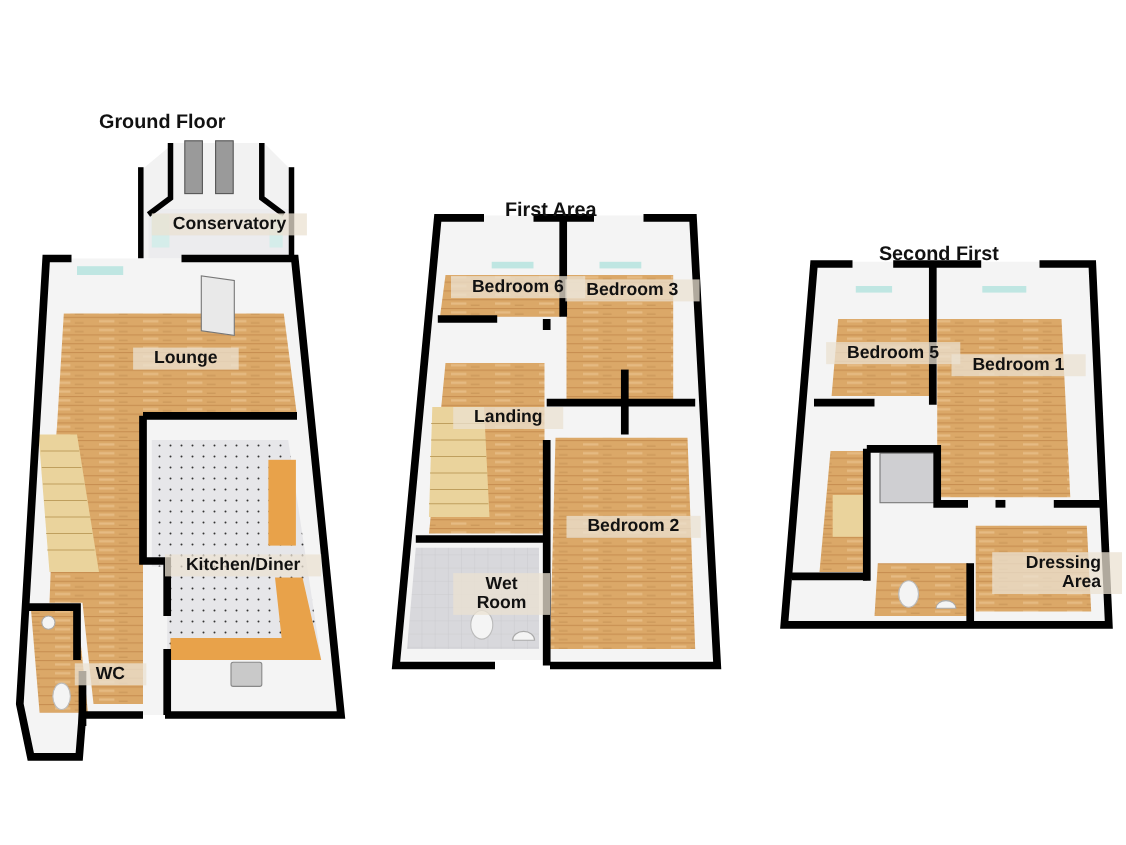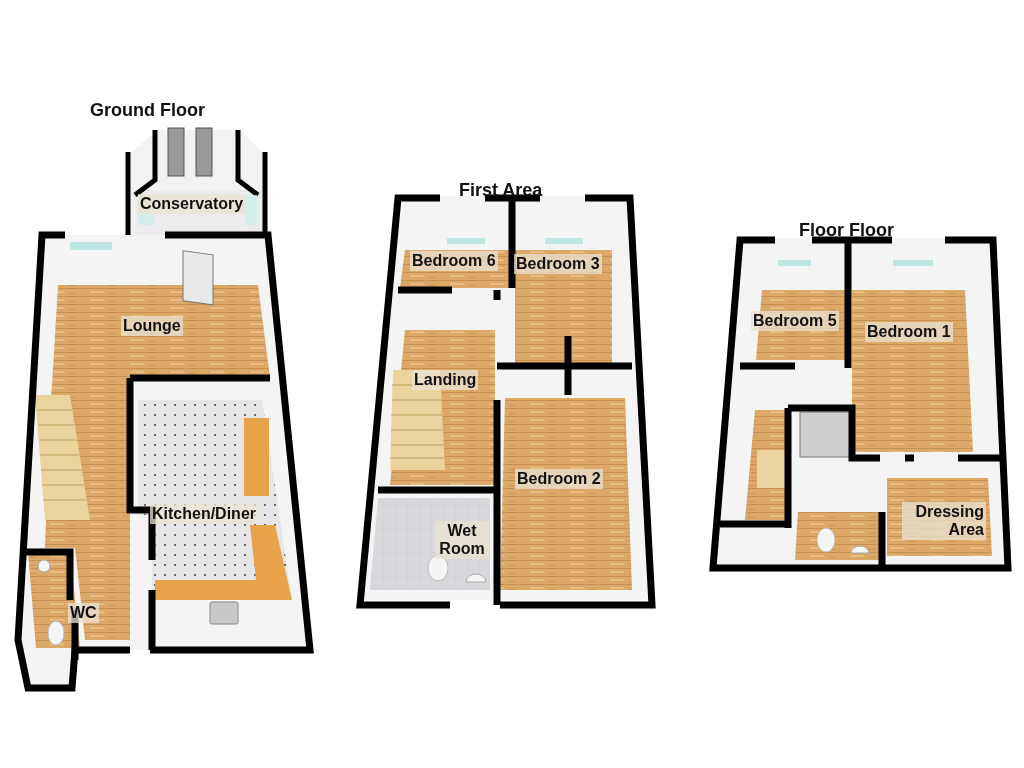--- a/index.html
+++ b/index.html
@@ -1,19 +1,19 @@
 <!DOCTYPE html>
 <html><head>
 <meta charset="utf-8">
 <style>
   html,body{margin:0;padding:0;background:#ffffff;}
   body{width:1024px;height:768px;position:relative;overflow:hidden;font-family:"Liberation Sans",sans-serif;}
   .floor-title{position:absolute;font-weight:bold;font-size:18px;color:#111;white-space:nowrap;margin-top:23px;}
   .svg-layer{position:absolute;left:0;top:0;}
-  .room-label{position:absolute;font-weight:bold;font-size:16px;color:#111;background:rgba(235,225,210,0.75);padding:1px 2px;line-height:18px;text-align:center;white-space:nowrap;}
+  .room-label{position:absolute;font-weight:bold;font-size:16px;color:#111;background:rgba(235,225,210,0.75);padding:1px 19px;line-height:18px;text-align:center;white-space:nowrap;}
 </style>
 </head>
 <body>
 
 <svg class="svg-layer" width="1024" height="768" viewBox="0 0 1024 768">
   <defs>
     <pattern id="wood" width="40" height="8" patternUnits="userSpaceOnUse">
       <rect width="40" height="8" fill="#dba868"></rect>
       <rect y="0" width="40" height="1" fill="#c88f52"></rect>
       <rect x="10" y="3" width="14" height="2" fill="#e6bc84"></rect>
@@ -157,28 +157,28 @@
       <line x1="958" y1="458" x2="1000" y2="458"></line>
       <line x1="882" y1="512" x2="882" y2="568"></line>
     </g>
     <rect x="778" y="260" width="33" height="6" fill="#bfe6e2"></rect>
     <rect x="893" y="260" width="40" height="6" fill="#bfe6e2"></rect>
   </g>
 </svg>
 
 <div class="floor-title" style="left:90px;top:77px;">Ground Floor</div>
 <div class="floor-title" style="left:459px;top:157px;">First Area</div>
-<div class="floor-title" style="left:799px;top:197px;">Floor Floor</div>
+<div class="floor-title" style="left:799px;top:197px;">Second First</div>
 
 <div class="room-label" style="left:138px;top:194px;">Conservatory</div>
 <div class="room-label" style="left:121px;top:316px;">Lounge</div>
 <div class="room-label" style="left:150px;top:504px;">Kitchen/Diner</div>
 <div class="room-label" style="left:32px;top:603px;margin-left:36px;">WC</div>
 
 <div class="room-label" style="left:410px;top:251px;">Bedroom 6</div>
 <div class="room-label" style="left:514px;top:254px;">Bedroom 3</div>
 <div class="room-label" style="left:412px;top:370px;">Landing</div>
 <div class="room-label" style="left:515px;top:469px;">Bedroom 2</div>
-<div class="room-label" style="left:412px;top:521px;width:50px;white-space:normal;margin-left:23px;">Wet Room</div>
+<div class="room-label" style="left:412px;top:521px;width:50px;white-space:normal;">Wet Room</div>
 
 <div class="room-label" style="left:751px;top:311px;">Bedroom 5</div>
 <div class="room-label" style="left:865px;top:322px;">Bedroom 1</div>
 <div class="room-label" style="left:902px;top:502px;width:80px;white-space:normal;text-align:right;">Dressing Area</div>
 
 </body></html>

